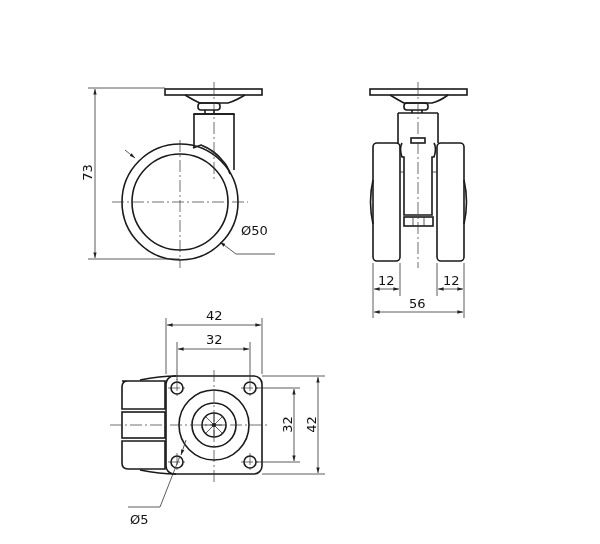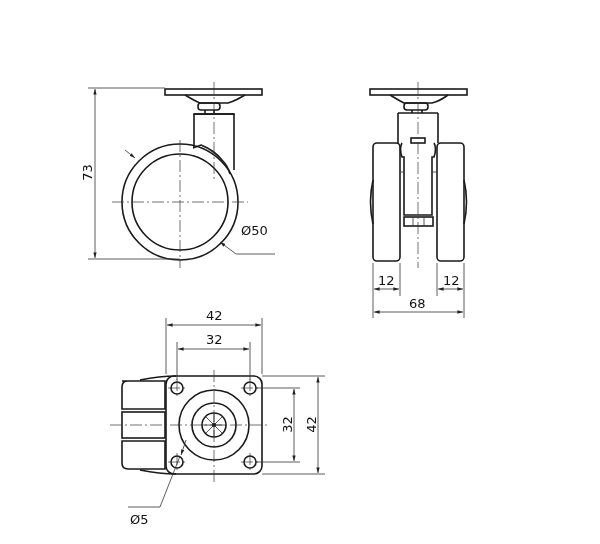--- a/index.html
+++ b/index.html
@@ -144,19 +144,19 @@
     <polyline class="dim" points="128,507 160,507 180,456"></polyline>
     <line class="dim" x1="186" y1="440" x2="181" y2="455" marker-end="url(#arr)"></line>
   </g>
 </svg>
 
 <div class="label rot" style="left:79px; top:166px;">73</div>
 <div class="label" style="left:241px; top:224px;">Ø50</div>
 
 <div class="label" style="left:378px; top:274px;">12</div>
 <div class="label" style="left:443px; top:274px;">12</div>
-<div class="label" style="left:409px; top:297px;">68</div>
+<div class="label" style="left:409px; top:297px;">56</div>
 
 <div class="label" style="left:206px; top:309px;">42</div>
 <div class="label" style="left:206px; top:333px;">32</div>
 <div class="label rot" style="left:279px; top:418px;">32</div>
 <div class="label rot" style="left:303px; top:418px;">42</div>
 <div class="label" style="left:130px; top:513px;">Ø5</div>
 
 </body></html>

